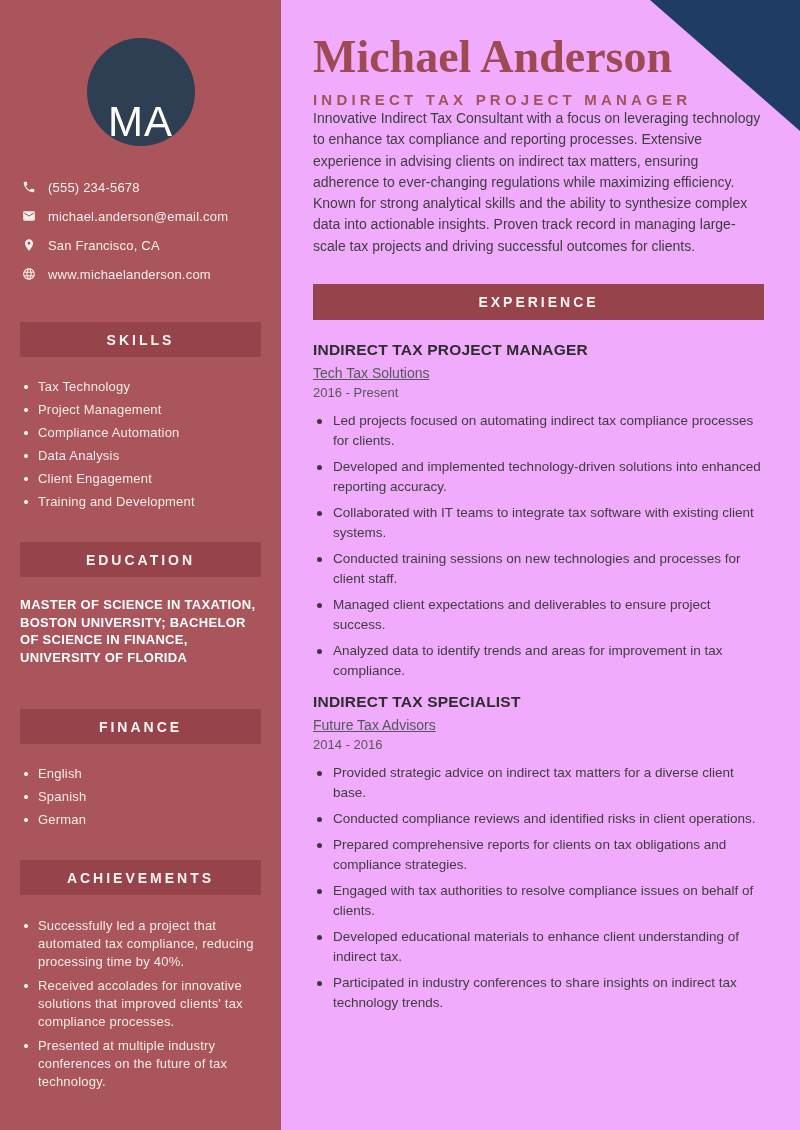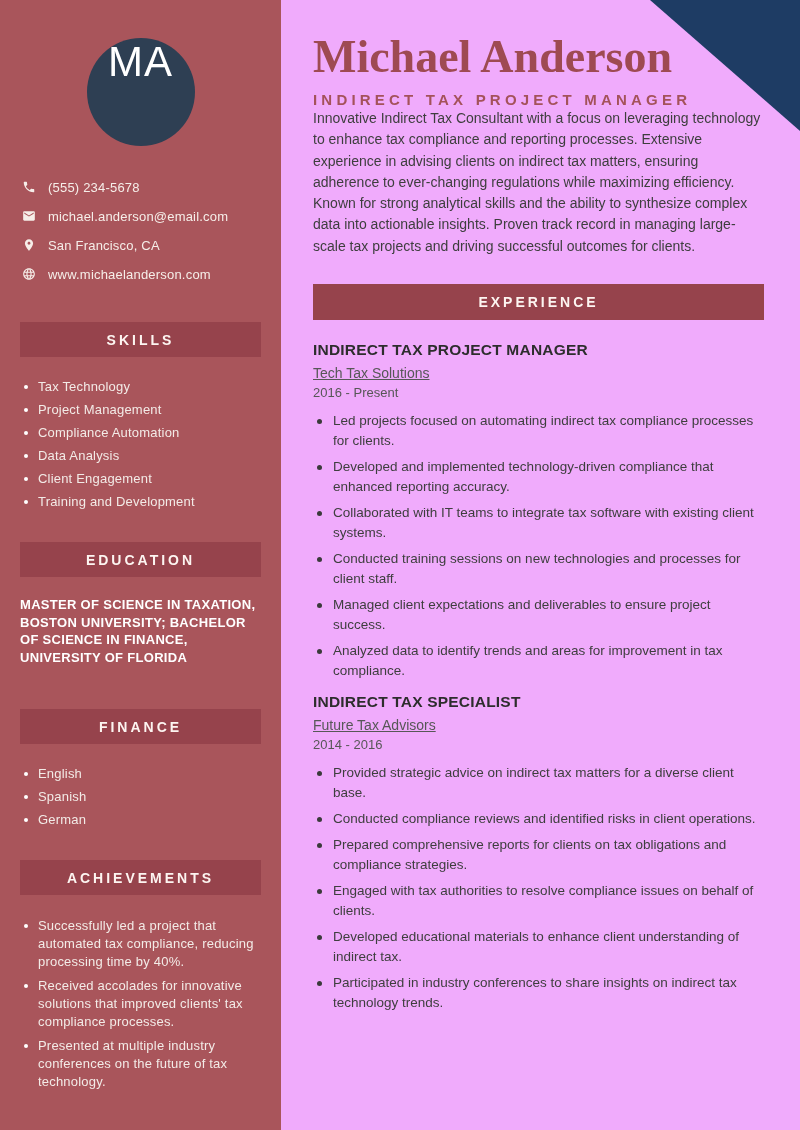--- a/index.html
+++ b/index.html
@@ -3,21 +3,21 @@
 <meta charset="utf-8">
 <style>
   * { margin:0; padding:0; box-sizing:border-box; }
   html,body { width:800px; height:1130px; }
   body { font-family:"Liberation Sans", sans-serif; }
   .page { display:flex; width:800px; height:1130px; overflow:hidden; background:#f2efd6; }
 
   
   .sidebar { width:281px; flex-shrink:0; background:#a9555b; color:#fff; }
   .avatar { width:108px; height:108px; border-radius:50%; background:#2e3f53;
-            margin:38px auto 0; display:flex; align-items:flex-start; justify-content:center; }
+            margin:38px auto 0; display:flex; align-items:flex-end; justify-content:center; }
   .avatar span { color:#fff; font-size:42px; font-weight:500; letter-spacing:1px; }
 
   .contact { list-style:none; margin:32px 0 0; padding:0 14px 0 22px; }
   .contact li { display:flex; align-items:center; gap:12px; margin-bottom:11px; min-height:18px; }
   .contact .cicon { width:14px; height:14px; flex-shrink:0; display:flex; }
   .contact .cicon svg { width:14px; height:14px; fill:#f6eee9; }
   .contact .ctext { font-size:13px; color:#f6eee9; letter-spacing:.2px; }
 
   .side-bar-title { margin:0 20px; height:35px; background:#96434c; color:#fdf5f1;
                     display:flex; align-items:center; justify-content:center;
@@ -150,21 +150,21 @@
 
       <div class="exp-bar">EXPERIENCE</div>
 
       <section class="job">
         <div class="job-title">INDIRECT TAX PROJECT MANAGER</div>
         <div class="job-company">Tech Tax Solutions</div>
         <div class="job-dates">2016 - Present</div>
         <ul class="job-bullets">
 
         <li>Led projects focused on automating indirect tax compliance processes for clients.</li>
-            <li>Developed and implemented technology-driven compliance that enhanced reporting accuracy.</li>
+            <li>Developed and implemented technology-driven solutions into enhanced reporting accuracy.</li>
             <li>Collaborated with IT teams to integrate tax software with existing client systems.</li>
             <li>Conducted training sessions on new technologies and processes for client staff.</li>
             <li>Managed client expectations and deliverables to ensure project success.</li>
             <li>Analyzed data to identify trends and areas for improvement in tax compliance.</li>
           </ul>
       </section>
 
       <section class="job">
         <div class="job-title">INDIRECT TAX SPECIALIST</div>
         <div class="job-company">Future Tax Advisors</div>

